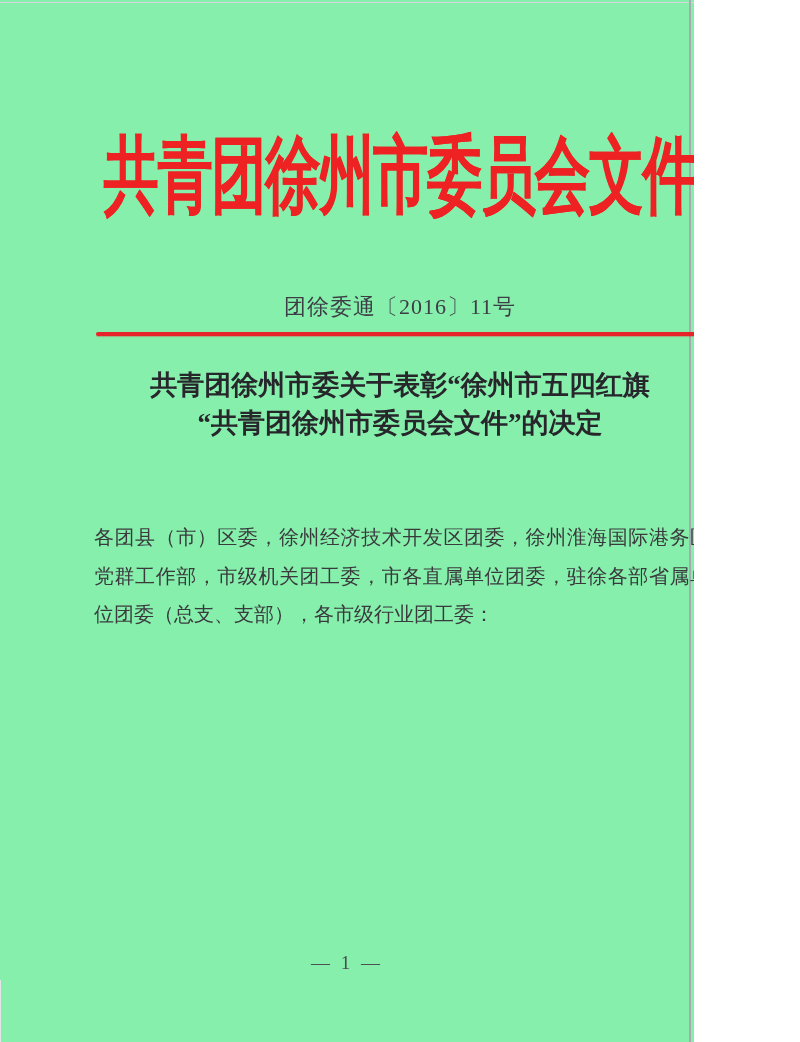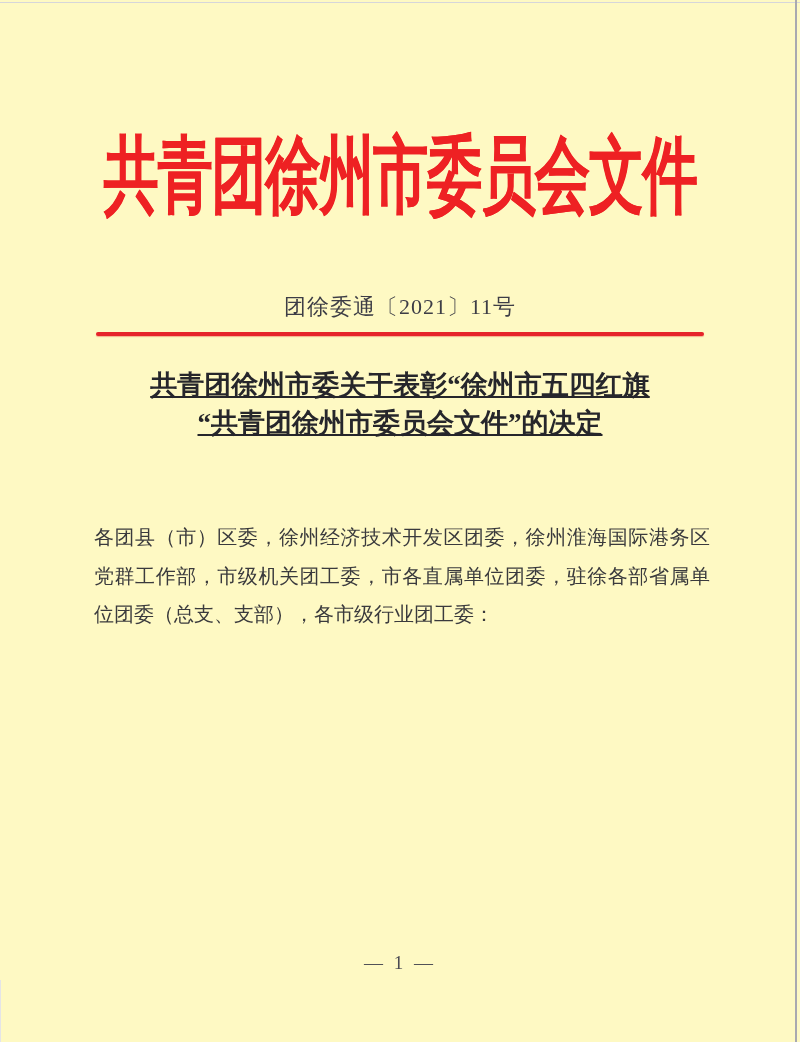--- a/index.html
+++ b/index.html
@@ -3,23 +3,23 @@
 <meta charset="utf-8">
 <style>
   * { margin: 0; padding: 0; box-sizing: border-box; }
   html, body { width: 800px; height: 1042px; }
   body {
     font-family: "Liberation Serif", "DejaVu Serif", serif;
     background: #ffffff;
   }
   .page {
     position: relative;
-    width: 800px;
+    width: 694px;
     height: 1042px;
-    background: #fef9c3;
+    background: #86efac;
     overflow: hidden;
   }
   
   .edge-top {
     position: absolute; top: 2px; left: 0; width: 100%; height: 1px;
     background: #d6d6da;
   }
   .edge-right {
     position: absolute; top: 0; right: 3px; width: 2px; height: 100%;
     background: #a9a9b0;
@@ -62,21 +62,20 @@
   }
 
   .doc-title {
     position: absolute;
     top: 366px; left: 94px; width: 612px;
     font-size: 27px;
     font-weight: bold;
     line-height: 38px;
     color: #26262b;
     text-align: center;
-    text-decoration: underline;
   }
 
   .doc-body {
     position: absolute;
     top: 518px; left: 94px; width: 616px;
     font-size: 20px;
     line-height: 38.5px;
     color: #3a3a3d;
     text-align: justify;
     text-justify: inter-character;
@@ -96,21 +95,21 @@
 <body>
 
 <div class="page">
 
   <div class="edge-top"></div>
   <div class="edge-right"></div>
   <div class="edge-left"></div>
 
   <h1 class="red-header">共青团徐州市委员会文件</h1>
 
-  <div class="doc-number">团徐委通〔2021〕11号</div>
+  <div class="doc-number">团徐委通〔2016〕11号</div>
 
   <div class="red-rule"></div>
 
   <div class="doc-title">
     <div>共青团徐州市委关于表彰“徐州市五四红旗</div>
     <div>“共青团徐州市委员会文件”的决定</div>
   </div>
 
   <div class="doc-body">
     <p>各团县（市）区委，徐州经济技术开发区团委，徐州淮海国际港务区党群工作部，市级机关团工委，市各直属单位团委，驻徐各部省属单位团委（总支、支部），各市级行业团工委：</p>

